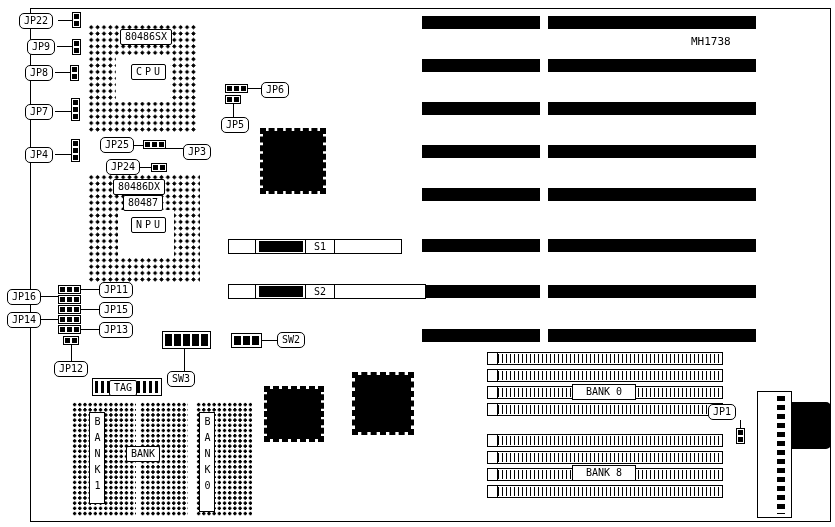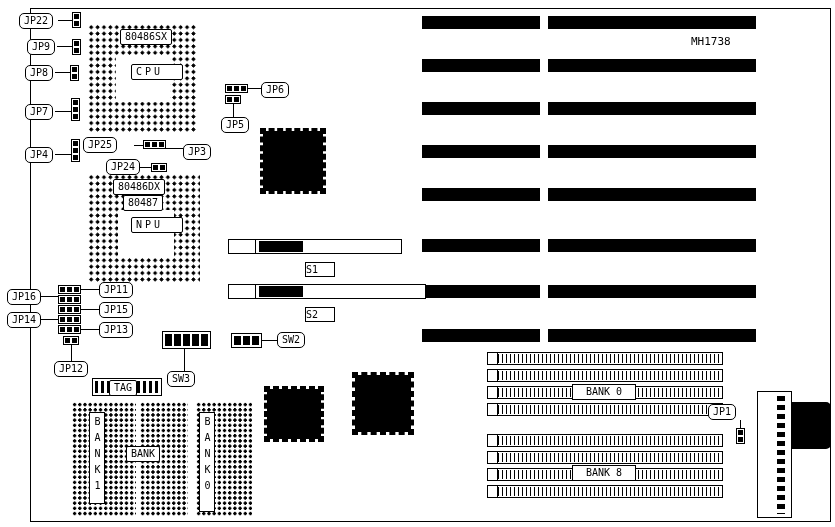--- a/index.html
+++ b/index.html
@@ -5,21 +5,21 @@
   html,body { margin:0; padding:0; background:#fff; }
   .stage { position:relative; width:835px; height:527px; background:#fff; overflow:hidden;
            font-family:"DejaVu Sans Mono", monospace; color:#000; }
   .board { position:absolute; left:30px; top:8px; width:799px; height:512px; border:1px solid #000; }
 
   
   .lbl { position:absolute; border:1px solid #000; border-radius:5px; background:#fff;
          font-size:10px; line-height:12px; padding:1px 4px; white-space:nowrap; z-index:6; }
   .chipbox { position:absolute; border:1px solid #000; border-radius:2px; background:#fff;
          font-size:10px; line-height:12px; padding:1px 4px; white-space:nowrap; z-index:6; }
-  .sp { letter-spacing:3px; padding-right:19px; }
+  .sp { letter-spacing:3px; padding-right:2px; }
   .plain { position:absolute; font-size:11px; z-index:6; }
 
   .wire { position:absolute; background:#000; z-index:2; }
 
   
   .pga { position:absolute; z-index:1;
          background-image:radial-gradient(circle,#000 1.8px,transparent 1.9px);
          background-size:6.4px 6.4px; }
   .pga .hollow { position:absolute; background:#fff; }
 
@@ -34,21 +34,21 @@
 
   
   .slot { position:absolute; left:422px; width:334px; height:13px; background:#000; z-index:2; }
   .slot .key { position:absolute; left:118px; top:0; bottom:0; width:8px; background:#fff; }
 
   
   .sbar { position:absolute; border:1px solid #000; background:#fff; box-sizing:border-box; z-index:3; }
   .sbar .sdiv { position:absolute; left:26px; top:0; bottom:0; width:1px; background:#000; }
   .sbar .sfill { position:absolute; left:30px; top:1px; bottom:1px; width:44px; background:#000; }
   .sbar .slabel { position:absolute; left:76px; top:-1px; width:30px; height:15px; border:1px solid #000;
-         background:#fff; font-size:10px; line-height:13px; text-align:left; box-sizing:border-box;margin-top:23px; }
+         background:#fff; font-size:10px; line-height:13px; text-align:center; box-sizing:border-box; }
 
   
   .jmp { position:absolute; border:1px solid #000; background-color:#fff; padding:1px;
          background-clip:content-box; background-origin:content-box; box-sizing:border-box; z-index:4; }
   .jmp.h { background-image:repeating-linear-gradient(90deg,#000 0 5px,transparent 5px 7px); }
   .jmp.v { background-image:repeating-linear-gradient(180deg,#000 0 5px,transparent 5px 7px); }
 
   
   .dip { position:absolute; border:1px solid #000; background-color:#fff; padding:2px;
          background-clip:content-box; background-origin:content-box; box-sizing:border-box; z-index:4;
@@ -219,21 +219,21 @@
   <div class="wire" style="left:262px;top:340px;width:15px;height:1px"></div>
   <div class="wire" style="left:740px;top:420px;width:1px;height:8px"></div>
 
   <div class="lbl" style="left:19px;top:13px">JP22</div>
   <div class="lbl" style="left:27px;top:39px">JP9</div>
   <div class="lbl" style="left:25px;top:65px">JP8</div>
   <div class="lbl" style="left:25px;top:104px">JP7</div>
   <div class="lbl" style="left:25px;top:147px">JP4</div>
   <div class="lbl" style="left:261px;top:82px">JP6</div>
   <div class="lbl" style="left:221px;top:117px">JP5</div>
-  <div class="lbl" style="left:83px;top:137px">JP25</div>
+  <div class="lbl" style="left:100px;top:137px">JP25</div>
   <div class="lbl" style="left:183px;top:144px">JP3</div>
   <div class="lbl" style="left:106px;top:159px">JP24</div>
   <div class="lbl" style="left:99px;top:282px">JP11</div>
   <div class="lbl" style="left:7px;top:289px">JP16</div>
   <div class="lbl" style="left:99px;top:302px">JP15</div>
   <div class="lbl" style="left:7px;top:312px">JP14</div>
   <div class="lbl" style="left:99px;top:322px">JP13</div>
   <div class="lbl" style="left:54px;top:361px">JP12</div>
   <div class="lbl" style="left:708px;top:404px">JP1</div>
   <div class="lbl" style="left:167px;top:371px">SW3</div>

